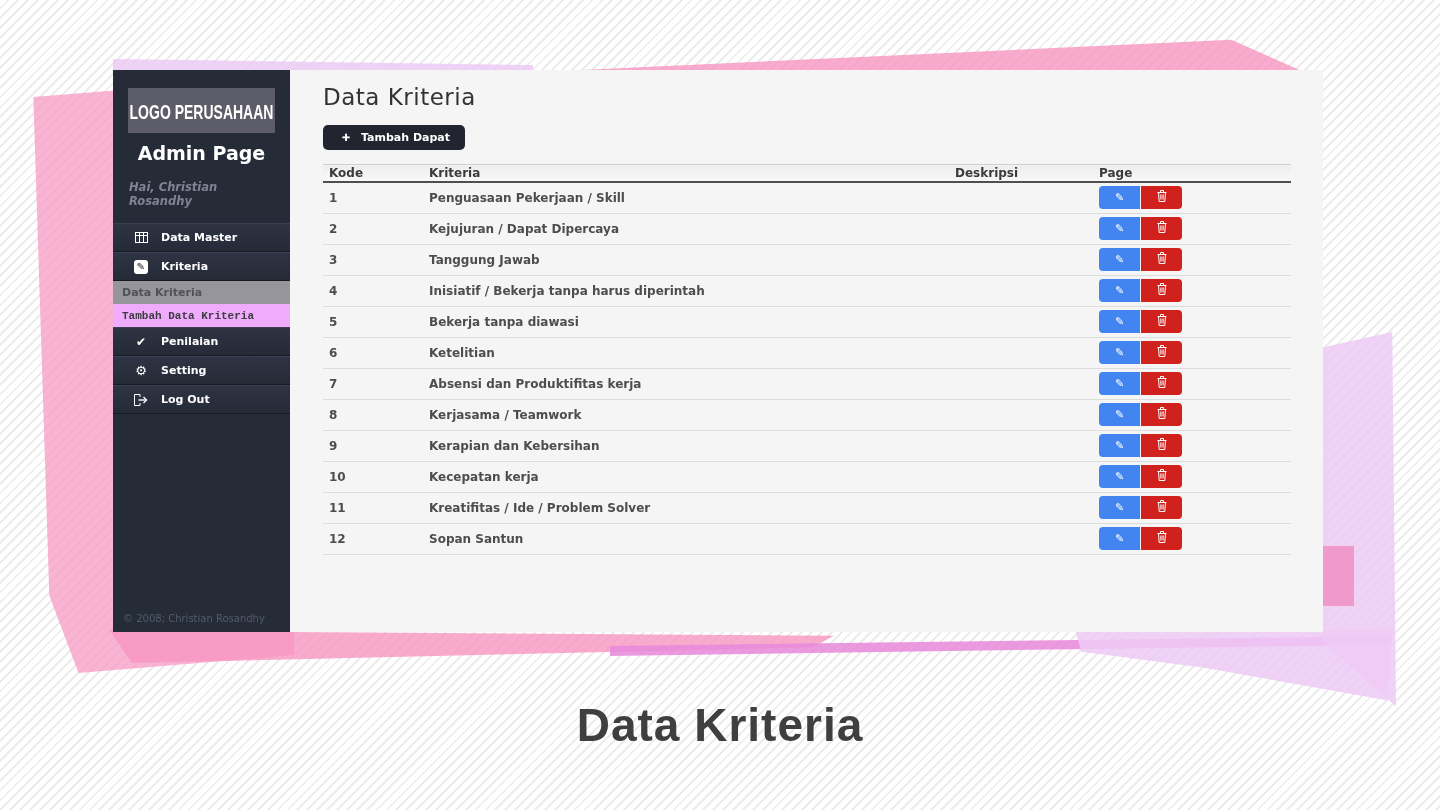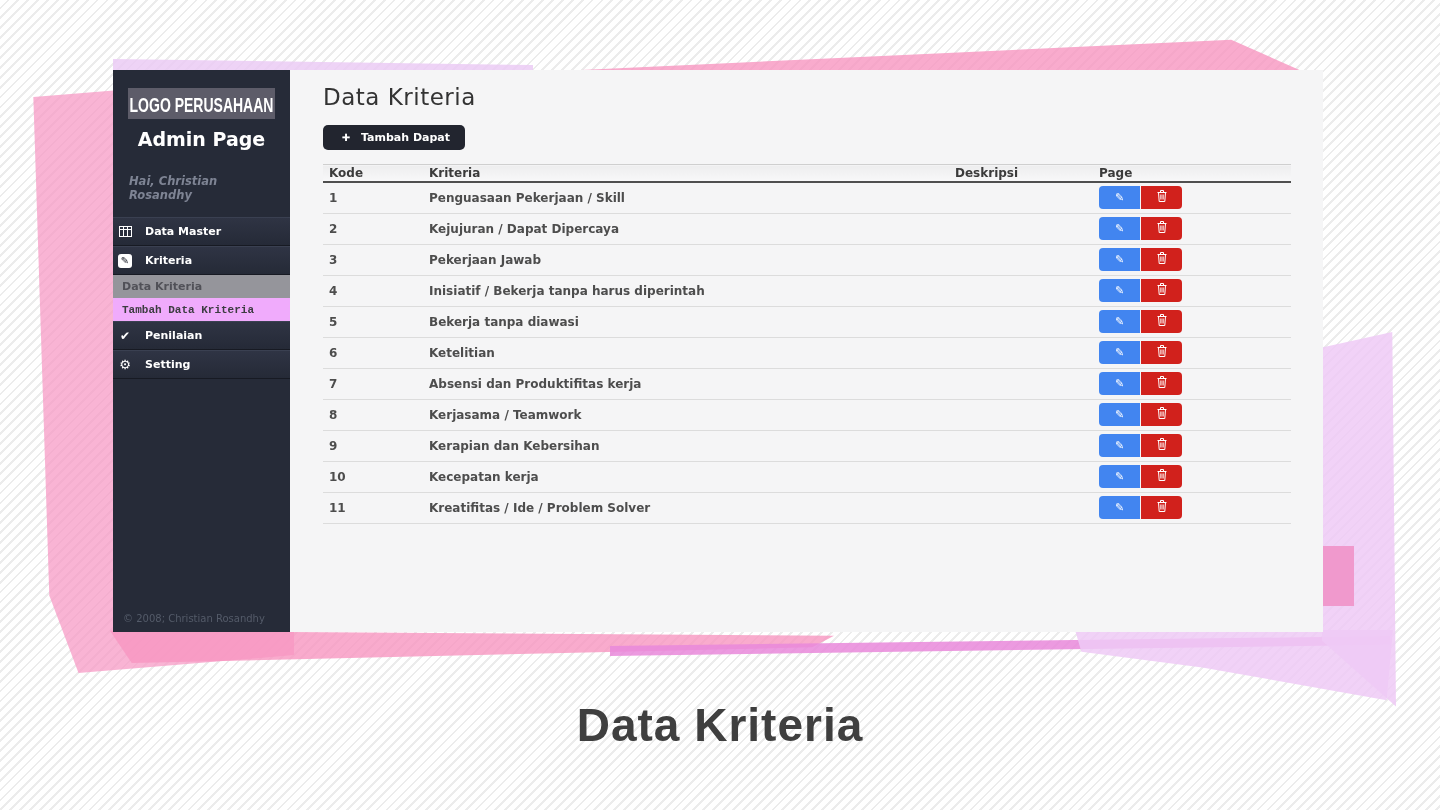--- a/index.html
+++ b/index.html
@@ -25,29 +25,29 @@
     clip-path:polygon(0% 0%,100% 0%,98% 90%,40% 48%,2% 28%);}
   .sh-right-lav{left:1322px;top:332px;width:74px;height:386px;background:rgba(238,202,246,.85);
     clip-path:polygon(0% 4%,95% 0%,100% 97%,0% 80%);}
   .sh-right-pink-rect{left:1318px;top:546px;width:36px;height:60px;background:rgba(240,146,200,.9);}
 
   
   .screenshot{position:absolute;left:113px;top:70px;width:1209px;height:562px;display:flex;z-index:1;}
 
   
   .sidebar{width:177px;flex-shrink:0;background:#262b38;position:relative;box-sizing:border-box;}
-  .logo-box{margin:18px auto 8px;width:147px;height:31px;background:#5d5c69;
+  .logo-box{margin:18px auto 8px;width:147px;height:45px;background:#5d5c69;
     display:flex;align-items:center;justify-content:center;}
   .logo-text{color:#fff;font-weight:700;font-size:14px;white-space:nowrap;
     transform:scale(1.0,1.5);font-family:"Liberation Sans",sans-serif;letter-spacing:0;}
   .admin-page{text-align:center;color:#fff;font-weight:700;font-size:19px;margin-top:9px;}
   .greeting{color:#7e8494;font-style:italic;font-weight:700;font-size:11.5px;
-    padding:0 16px;margin-top:24px;}
+    padding:0 16px;margin-top:16px;}
   .side-menu{margin-top:15px;}
-  .menu-item{height:29px;display:flex;align-items:center;padding-left:4px;gap:12px;
+  .menu-item{height:29px;display:flex;align-items:center;padding-left:20px;gap:12px;
     background:linear-gradient(#2f3444,#252a37);border-top:1px solid #3a4051;
     border-bottom:1px solid #171a23;color:#fff;font-size:11px;font-weight:700;
     cursor:pointer;box-sizing:border-box;}
   .mi-icon{width:16px;text-align:center;font-size:12px;line-height:1;display:inline-flex;
     justify-content:center;align-items:center;}
   .mi-icon .g{font-style:normal;}
   .psq{display:inline-block;width:14px;height:14px;background:#fff;border-radius:3px;
     color:#22252f;font-size:10px;line-height:14px;text-align:center;}
   .menu-subitem{height:23px;display:flex;align-items:center;padding-left:9px;
     font-size:11px;font-weight:600;cursor:pointer;box-sizing:border-box;}
@@ -127,20 +127,30 @@
             <span class="g">✔</span>
           </span>
           <span class="mi-label">Penilaian</span>
         </div>
         <div class="menu-item">
           <span class="mi-icon">
             <span class="g" style="font-size:13px">⚙</span>
           </span>
           <span class="mi-label">Setting</span>
         </div>
+        <div class="menu-item">
+          <span class="mi-icon">
+            <svg width="14" height="12" viewBox="0 0 14 12">
+              <path d="M6 3V0.5H0.5v11H6V9" fill="none" stroke="#fff"></path>
+              <path d="M4.5 6h7" stroke="#fff" stroke-width="1.4"></path>
+              <path d="M9.5 3l3 3-3 3" fill="none" stroke="#fff" stroke-width="1.4"></path>
+            </svg>
+          </span>
+          <span class="mi-label">Log Out</span>
+        </div>
       </nav>
     <div class="side-footer">© 2008; Christian Rosandhy</div>
   </aside>
 
   <main class="content">
     <h1 class="page-title">Data Kriteria</h1>
     <button class="add-btn">
       <span class="mi-icon" id="add-icon">
           <span class="g">✚</span>
         </span>
@@ -184,21 +194,21 @@
                 <span><span class="g">✎</span></span>
               </button><button class="action-btn delete" style="background: rgb(209, 33, 28);">
                 <span><svg width="10" height="12" viewBox="0 0 10 12">
                     <path d="M0.5 2.5h9M3.5 2.5v-2h3v2M1.5 2.5l0.7 9h5.6l0.7-9z" fill="none" stroke="#fff"></path>
                     <path d="M3.7 4.5v5M5 4.5v5M6.3 4.5v5" stroke="#fff" stroke-width="0.8"></path>
                   </svg></span>
               </button></td>
           </tr>
           <tr>
             <td>3</td>
-            <td>Pekerjaan Jawab</td>
+            <td>Tanggung Jawab</td>
             <td></td>
             <td><button class="action-btn edit" style="background: rgb(66, 133, 240);">
                 <span><span class="g">✎</span></span>
               </button><button class="action-btn delete" style="background: rgb(209, 33, 28);">
                 <span><svg width="10" height="12" viewBox="0 0 10 12">
                     <path d="M0.5 2.5h9M3.5 2.5v-2h3v2M1.5 2.5l0.7 9h5.6l0.7-9z" fill="none" stroke="#fff"></path>
                     <path d="M3.7 4.5v5M5 4.5v5M6.3 4.5v5" stroke="#fff" stroke-width="0.8"></path>
                   </svg></span>
               </button></td>
           </tr>
@@ -289,20 +299,33 @@
               </button><button class="action-btn delete" style="background: rgb(209, 33, 28);">
                 <span><svg width="10" height="12" viewBox="0 0 10 12">
                     <path d="M0.5 2.5h9M3.5 2.5v-2h3v2M1.5 2.5l0.7 9h5.6l0.7-9z" fill="none" stroke="#fff"></path>
                     <path d="M3.7 4.5v5M5 4.5v5M6.3 4.5v5" stroke="#fff" stroke-width="0.8"></path>
                   </svg></span>
               </button></td>
           </tr>
           <tr>
             <td>11</td>
             <td>Kreatifitas / Ide / Problem Solver</td>
+            <td></td>
+            <td><button class="action-btn edit" style="background: rgb(66, 133, 240);">
+                <span><span class="g">✎</span></span>
+              </button><button class="action-btn delete" style="background: rgb(209, 33, 28);">
+                <span><svg width="10" height="12" viewBox="0 0 10 12">
+                    <path d="M0.5 2.5h9M3.5 2.5v-2h3v2M1.5 2.5l0.7 9h5.6l0.7-9z" fill="none" stroke="#fff"></path>
+                    <path d="M3.7 4.5v5M5 4.5v5M6.3 4.5v5" stroke="#fff" stroke-width="0.8"></path>
+                  </svg></span>
+              </button></td>
+          </tr>
+          <tr>
+            <td>12</td>
+            <td>Sopan Santun</td>
             <td></td>
             <td><button class="action-btn edit" style="background: rgb(66, 133, 240);">
                 <span><span class="g">✎</span></span>
               </button><button class="action-btn delete" style="background: rgb(209, 33, 28);">
                 <span><svg width="10" height="12" viewBox="0 0 10 12">
                     <path d="M0.5 2.5h9M3.5 2.5v-2h3v2M1.5 2.5l0.7 9h5.6l0.7-9z" fill="none" stroke="#fff"></path>
                     <path d="M3.7 4.5v5M5 4.5v5M6.3 4.5v5" stroke="#fff" stroke-width="0.8"></path>
                   </svg></span>
               </button></td>
           </tr>

